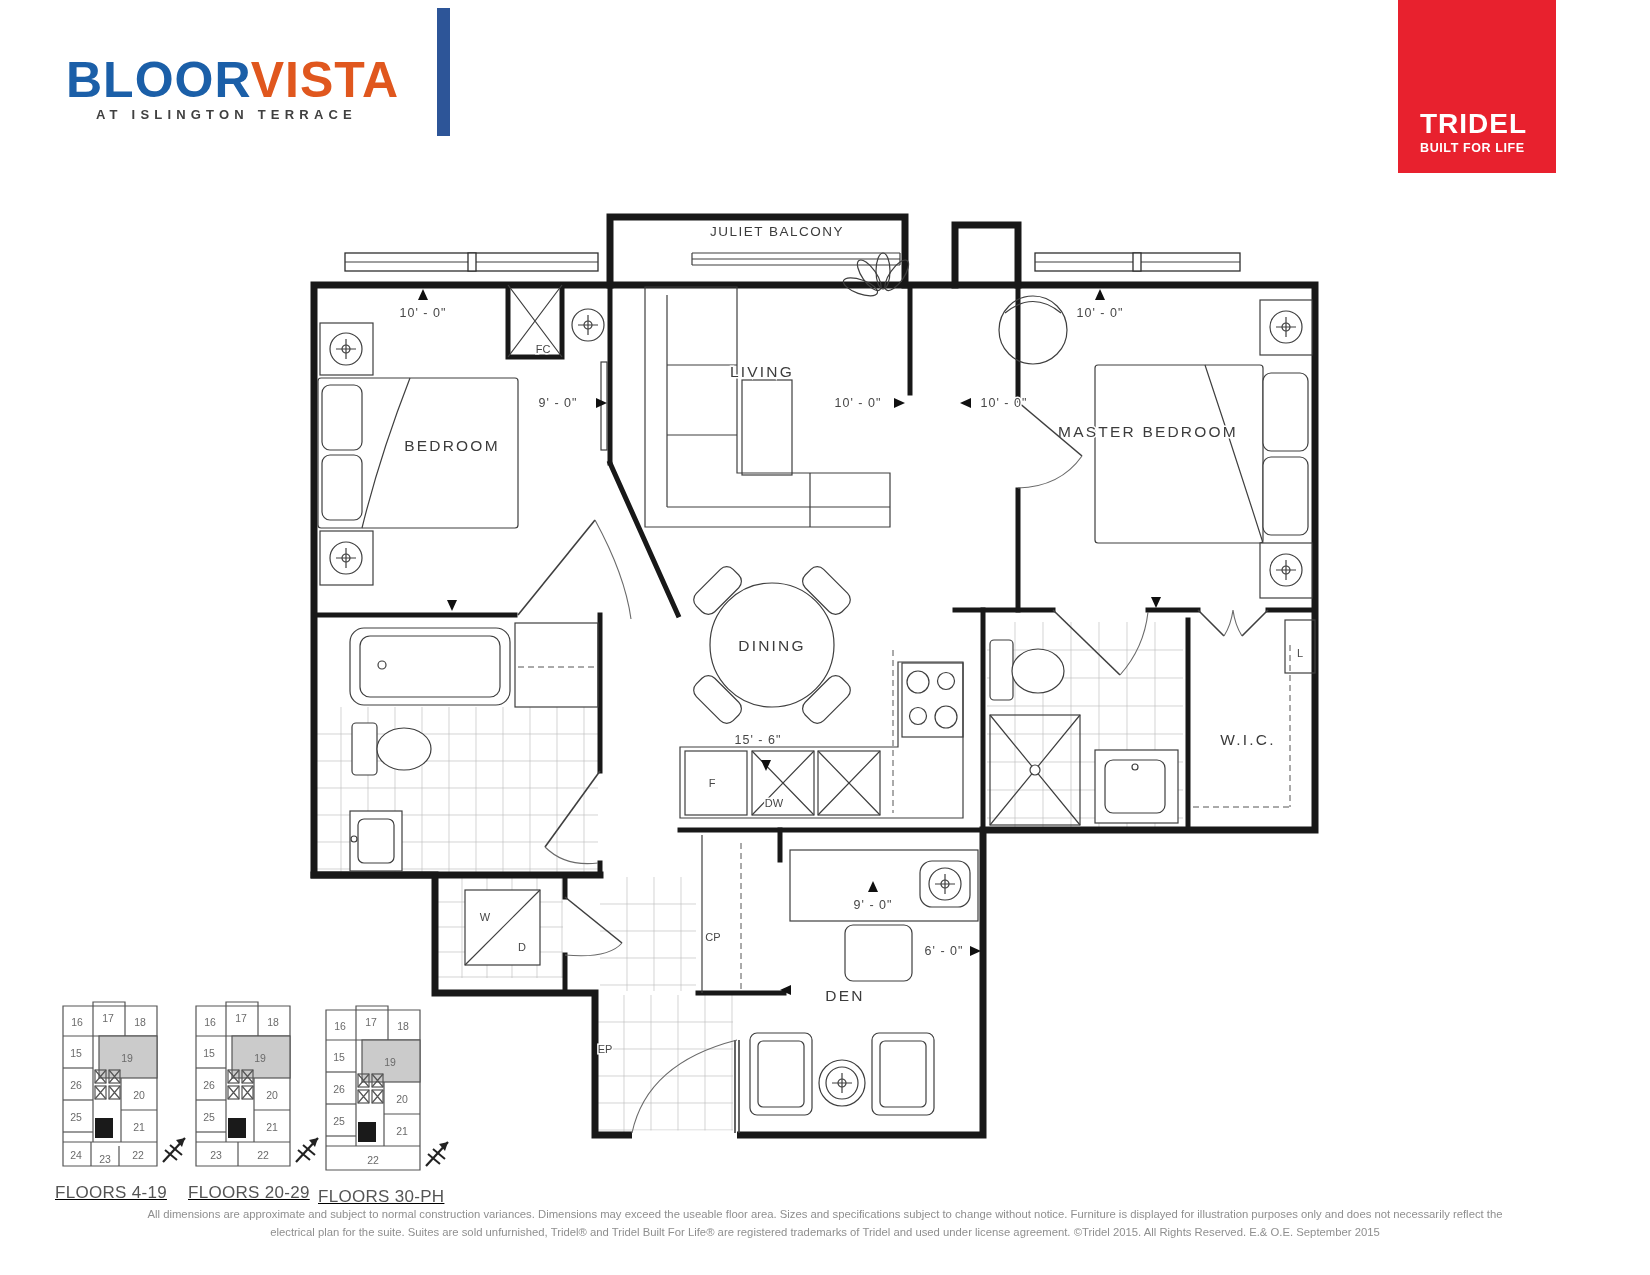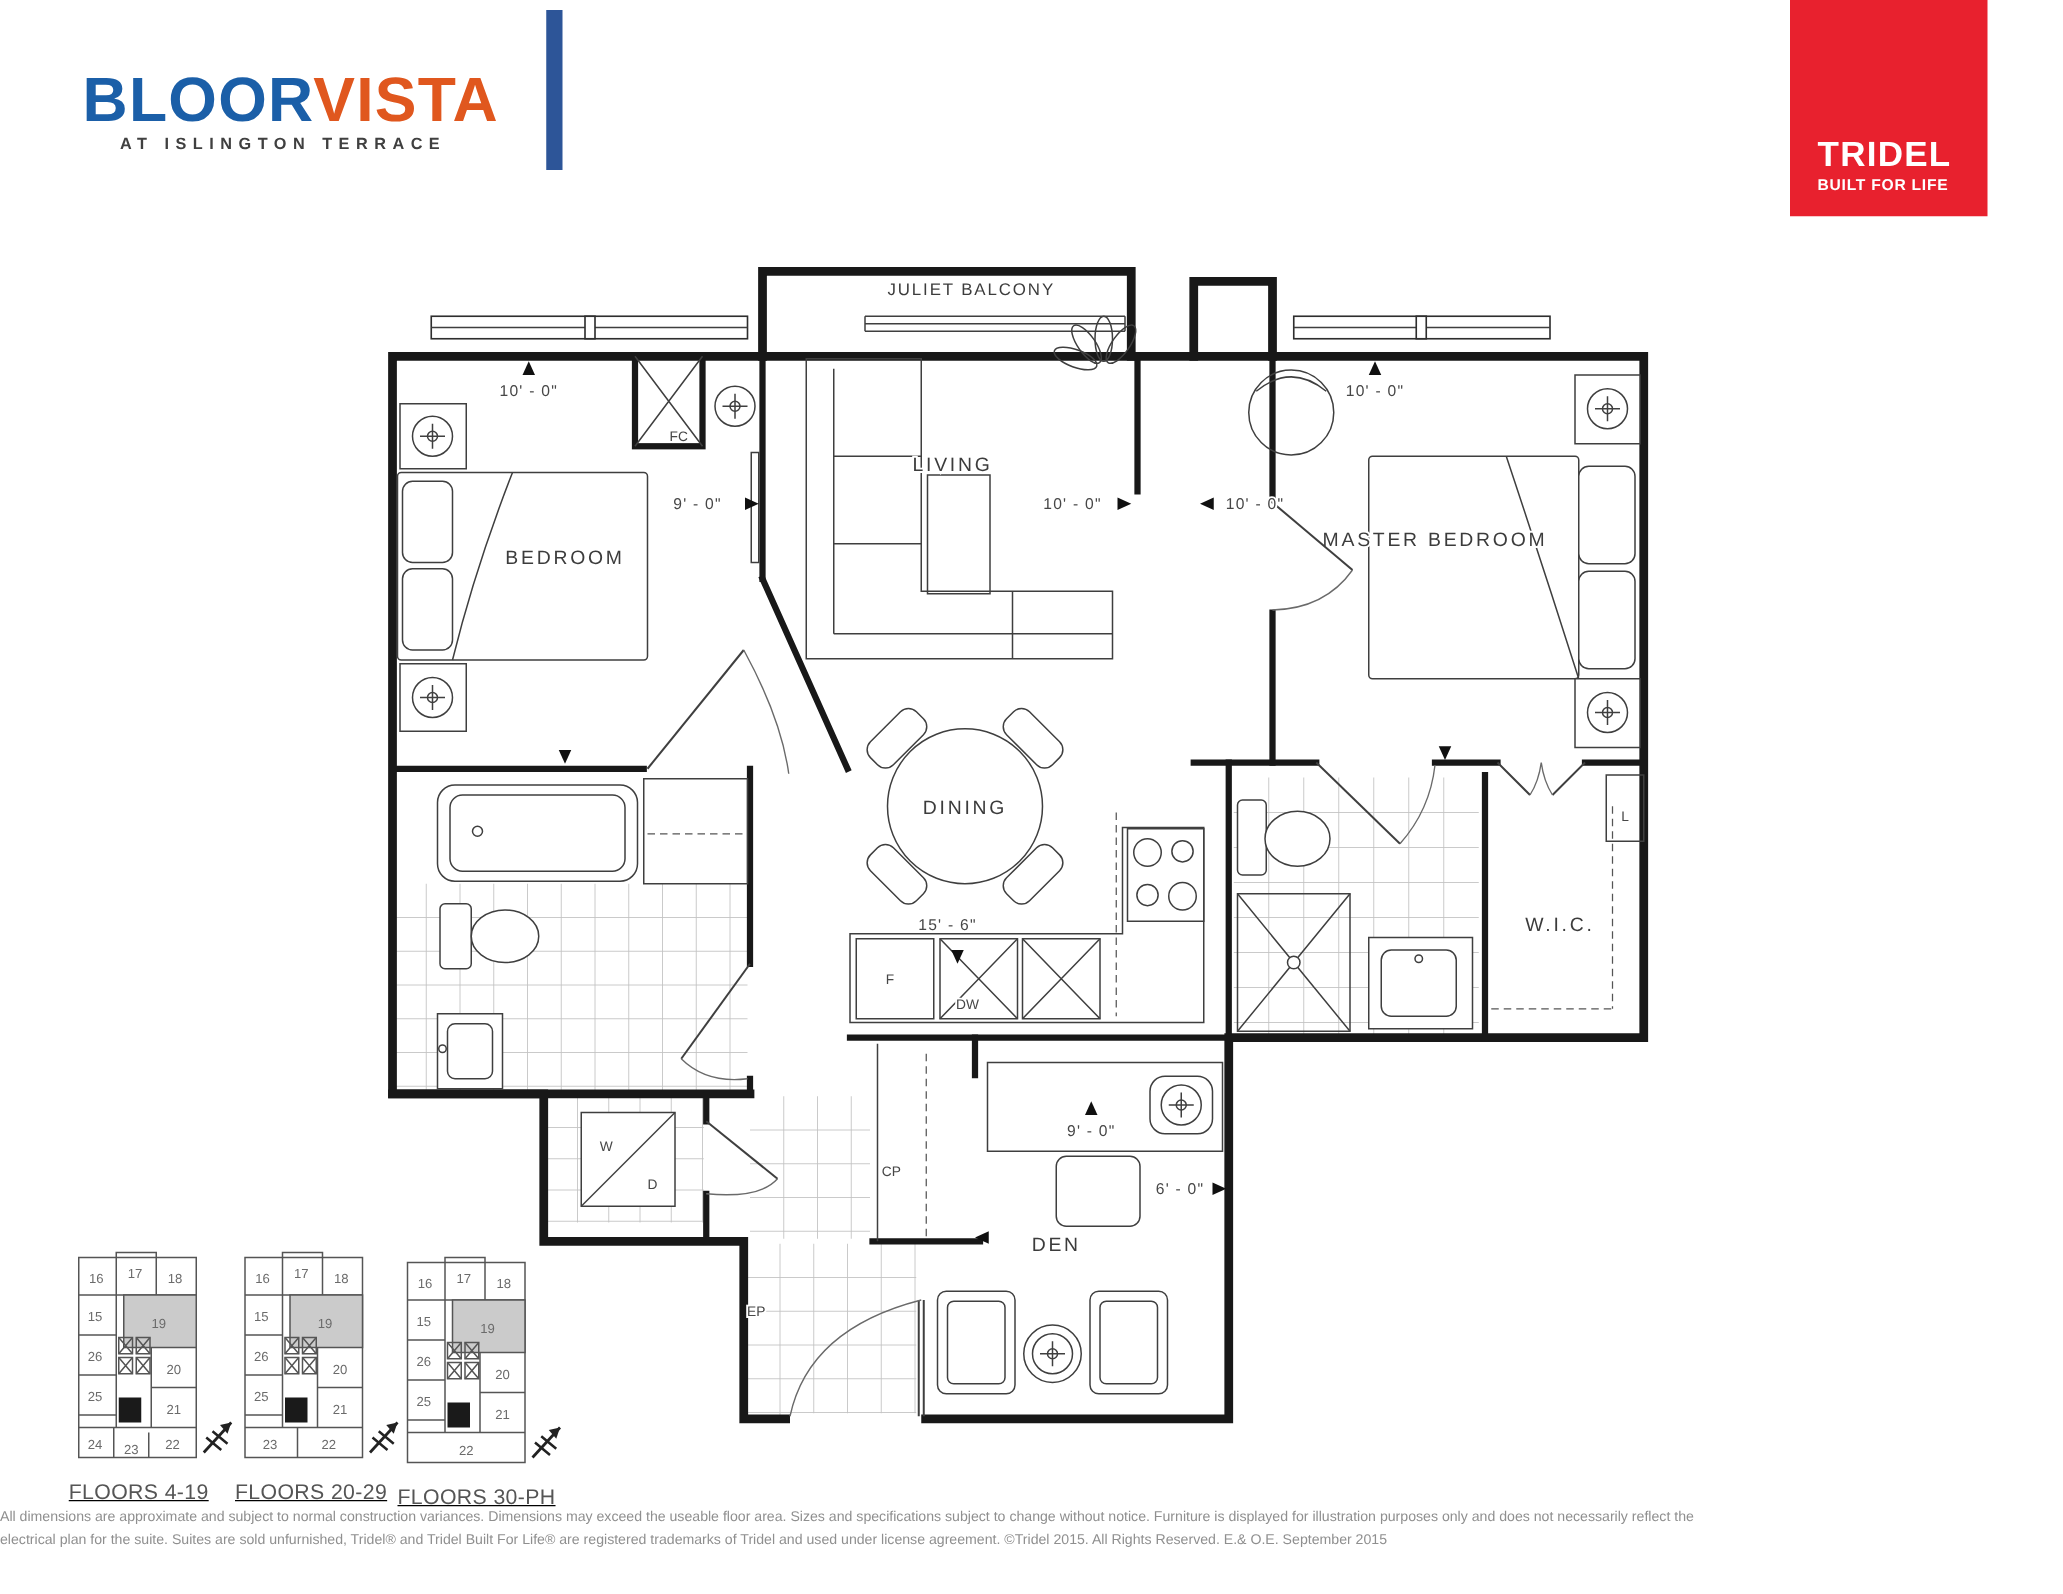--- a/index.html
+++ b/index.html
@@ -9,21 +9,21 @@
   .logo{position:absolute;left:66px;top:55px;width:360px;}
   .logo-words{font-size:50px;font-weight:700;letter-spacing:1px;line-height:1;}
   .logo-word1{color:#1b5fa8;}
   .logo-word2{color:#e0571e;}
   .logo-tagline{margin-top:2px;margin-left:30px;font-size:13px;font-weight:700;
                 letter-spacing:5.2px;color:#404040;}
   .divider{position:absolute;left:437px;top:8px;width:13px;height:128px;background:#2d5598;}
   .res-title{position:absolute;left:490px;top:80px;font-size:31px;color:#2f5795;
              letter-spacing:5px;font-weight:400;white-space:nowrap;}
   .res-sub{position:absolute;left:828px;top:91px;font-size:18.5px;color:#9a9a9a;white-space:nowrap;}
-  .brand{position:absolute;left:1432px;top:0;width:158px;height:173px;background:#e8212e;
+  .brand{position:absolute;left:1398px;top:0;width:158px;height:173px;background:#e8212e;
          color:#fff;display:flex;flex-direction:column;justify-content:flex-end;
          padding:0 0 18px 22px;box-sizing:border-box;}
   .brand-name{font-size:28px;font-weight:700;letter-spacing:1px;line-height:1;}
   .brand-tag{font-size:12.5px;font-weight:700;letter-spacing:.6px;margin-top:3px;}
   
   .plan{position:absolute;left:300px;top:195px;width:1020px;height:950px;}
   .w7{stroke:#181818;stroke-width:7;fill:none;stroke-linecap:square;}
   .w5{stroke:#181818;stroke-width:5;fill:none;stroke-linecap:square;}
   .gap{stroke:#ffffff;stroke-width:9;fill:none;}
   .fx{stroke:#3f3f3f;stroke-width:1.2;fill:none;}
@@ -38,21 +38,21 @@
   .t-room{font-family:"Liberation Sans",sans-serif;font-size:15.5px;letter-spacing:2.2px;fill:#3c3c3c;}
   .t-dim{font-family:"Liberation Sans",sans-serif;font-size:12.5px;letter-spacing:1px;fill:#474747;}
   .t-sm{font-family:"Liberation Sans",sans-serif;font-size:11px;fill:#474747;}
   .t-bal{font-family:"Liberation Sans",sans-serif;font-size:13.5px;letter-spacing:1.5px;fill:#3c3c3c;}
   
   .keyplan{position:absolute;width:140px;text-align:left;text-decoration:underline;}
   .kp-label{font-size:17px;color:#555;margin-top:6px;letter-spacing:.3px;}
   .kpw{stroke:#555;stroke-width:1.2;fill:none;}
   .kpt{font-family:"Liberation Sans",sans-serif;font-size:10.5px;fill:#6b6b6b;text-anchor:middle;}
   
-  .disclaimer{position:absolute;left:0;top:1206px;width:1650px;
+  .disclaimer{position:absolute;left:0;top:1206px;width:1650px;text-align:center;
               font-size:11.3px;color:#8f8f8f;line-height:1.55;}
 </style>
 </head>
 <body>
 
 <div class="page">
 
   <div class="logo">
     <div class="logo-words"><span class="logo-word1">BLOOR</span><span class="logo-word2">VISTA</span></div>
     <div class="logo-tagline">AT ISLINGTON TERRACE</div>

